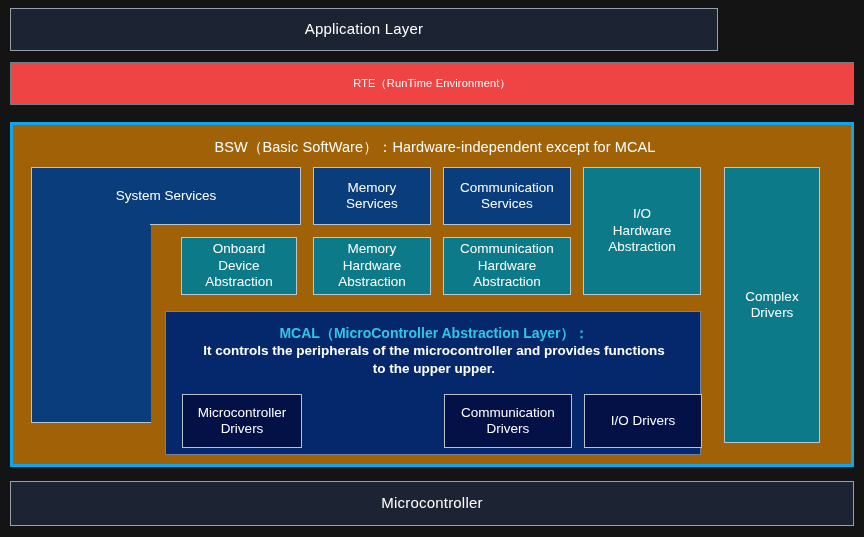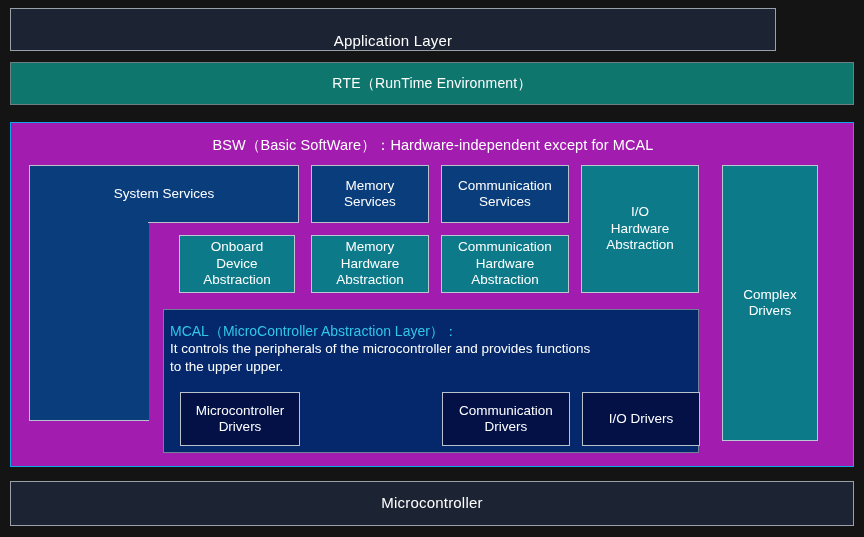--- a/index.html
+++ b/index.html
@@ -34,30 +34,30 @@
   
   .slab {
     background: #1c2333;
     border: 1px solid #9aa0a8;
     font-size: 15px;
     letter-spacing: .2px;
   }
 
   
   .rte {
-    background: #0f766e;
+    background: #ef4444;
     border: 1px solid #6f7d85;
-    font-size: 14px;
+    font-size: 11px;
     letter-spacing: .2px;
   }
 
   
   .bsw {
-    background: #a21caf;
-    border: 1px solid #0ea5e9;
+    background: #a16207;
+    border: 3px solid #0ea5e9;
   }
   .bsw-title {
     font-size: 14.5px;
     letter-spacing: .1px;
   }
 
   
   .box-navy {
     background: #0a3d7c;
     border: 1px solid #b9c2cb;
@@ -73,37 +73,39 @@
     border: 1px solid #6f8296;
   }
   .box-driver {
     background: #031147;
     border: 1px solid #b9c2cb;
     font-size: 13.5px;
   }
 
   
   .mcal-text {
+    text-align: center;
     line-height: 1.32;
+    font-weight: bold;
   }
   .mcal-head {
     color: #31c6e8;
     font-size: 14px;
   }
   .mcal-body {
     color: #ffffff;
     font-size: 13.5px;
   }
 </style>
 </head>
 <body>
 
 <div id="stage">
 
-  <div class="abs slab ctr" style="left:10px; top:8px; width:766px; height:43px;align-items:flex-end;">
+  <div class="abs slab ctr" style="left:10px; top:8px; width:708px; height:43px;">
     <span>Application Layer</span>
   </div>
 
   <div class="abs rte ctr" style="left:10px; top:62px; width:844px; height:43px;">
     <span>RTE（RunTime Environment）</span>
   </div>
 
   <div class="abs bsw" style="left:10px; top:122px; width:844px; height:345px;">
 
     <div class="abs ctr bsw-title" style="left:0px; top:11px; width:844px; height:24px;">

